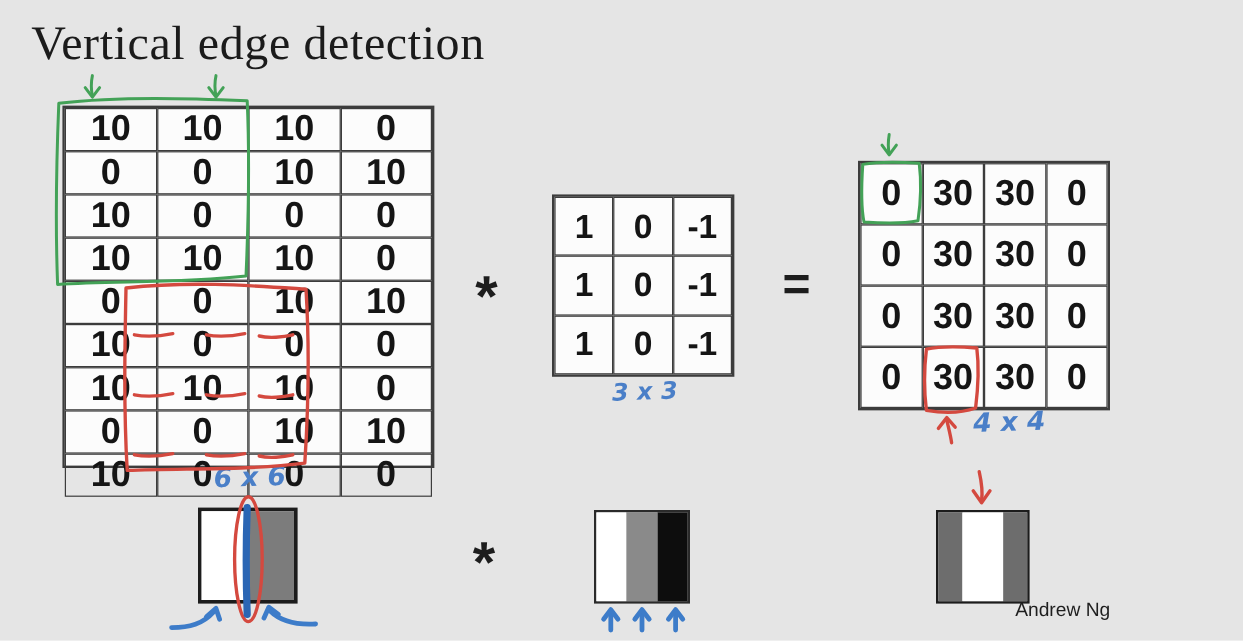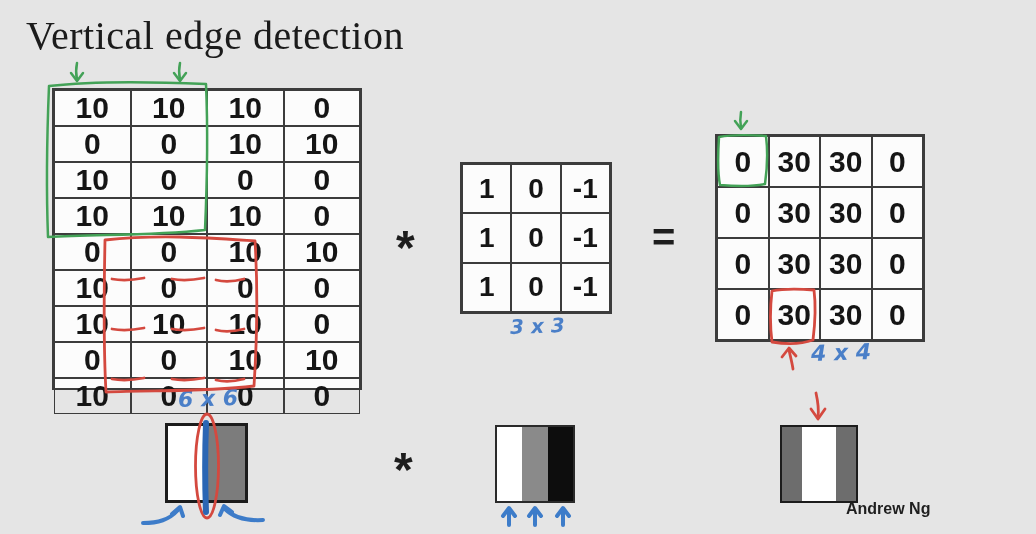--- a/index.html
+++ b/index.html
@@ -31,21 +31,21 @@
   #conv-op-top{left:396px;top:224px;font-size:48px;font-weight:600;}
   #conv-op-bottom{left:394px;top:446px;font-size:48px;font-weight:600;}
   #equals-op{left:652px;top:217px;font-size:40px;font-weight:700;}
   .hand-label{
     font-family:"DejaVu Sans",sans-serif;font-style:italic;font-weight:600;
     transform:rotate(-2deg);white-space:nowrap;
   }
   #input-dim-label{left:178px;top:386px;font-size:22px;}
   #filter-dim-label{left:510px;top:314px;font-size:20px;}
   #output-dim-label{left:811px;top:340px;font-size:22px;}
-  #attribution{left:846px;top:500px;font-size:16px;color:#1f1f1f;font-weight:700;}
+  #attribution{left:846px;top:500px;font-size:16px;color:#1f1f1f;font-weight:400;}
   
   .pix-square{position:absolute;display:flex;box-sizing:border-box;}
   #edge-image-input{left:165px;top:423px;width:83px;height:80px;border:3px solid #1c1c1c;}
   #edge-image-input .half{flex:1;}
   #filter-image{left:495px;top:425px;width:80px;height:78px;border:2px solid #2a2a2a;}
   #filter-image .stripe{flex:1;}
   #edge-image-output{left:780px;top:425px;width:78px;height:78px;border:2.5px solid #1c1c1c;}
   svg.overlay{position:absolute;left:0;top:0;pointer-events:none;}
 </style>
 </head>

